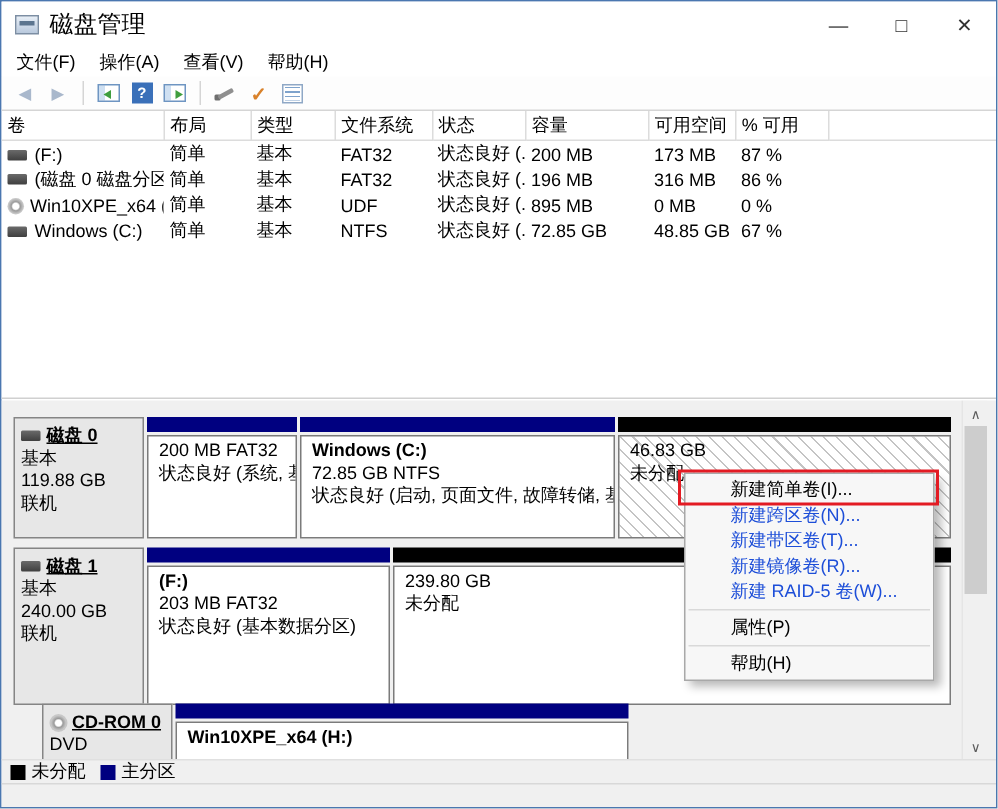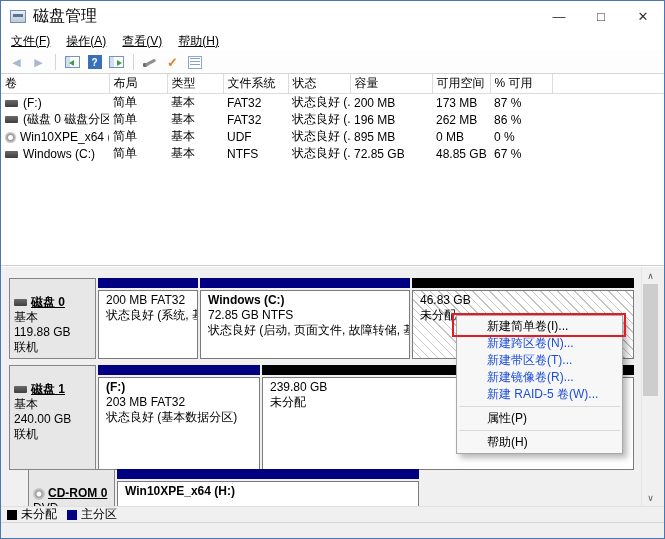--- a/index.html
+++ b/index.html
@@ -11,21 +11,21 @@
   }
   
   .titlebar { height: 30px; display: flex; align-items: center; padding-left: 9px; background: #fff; }
   .app-icon { width: 16px; height: 13px; border: 1px solid #7c8ea3; background: linear-gradient(#e8eff7,#b9c9dd); position: relative; margin-right: 7px; flex: none; }
   .app-icon::after { content:""; position:absolute; left:2px; top:3px; right:2px; height:3px; background:#5c758f; }
   .t-title { font-size: 16px; }
   .t-controls { margin-left: auto; display: flex; height: 100%; }
   .t-btn { width: 42px; display: flex; align-items: center; justify-content: center; font-size: 13px; color: #333; }
   
   .menubar { height: 20px; display: flex; align-items: center; padding-left: 2px; background: #fff; }
-  .menu-item { padding: 2px 8px; text-decoration: underline; }
+  .menu-item { padding: 2px 8px; }
   
   .toolbar { height: 23px; display: flex; align-items: center; padding-left: 6px; gap: 3px; background: #fdfdfd; border-bottom: 1px solid #d5d5d5; }
   .tsep { width: 1px; height: 16px; background: #d5d5d5; margin: 0 4px; }
   .ti { width: 19px; height: 19px; display: flex; align-items: center; justify-content: center; position: relative; }
   .i-back::after  { content:"◀"; color:#a9b8cc; font-size:11px; }
   .i-fwd::after   { content:"▶"; color:#a9b8cc; font-size:11px; }
   .i-grid { width: 15px; height: 12px; border: 1px solid #6e95c2; background: linear-gradient(to right,#cfe0f2 0 4px,#fff 4px); }
   .i-grid.left::after  { content:""; position:absolute; left:6px; top:7px; border-top:3px solid transparent; border-bottom:3px solid transparent; border-right:5px solid #3f9e3f; }
   .i-grid.right::after { content:""; position:absolute; right:4px; top:7px; border-top:3px solid transparent; border-bottom:3px solid transparent; border-left:5px solid #3f9e3f; }
   .i-help { width:14px; height:14px; background:#3a70b9; color:#fff; font-weight:bold; font-size:10px; display:flex; align-items:center; justify-content:center; }
@@ -38,21 +38,21 @@
   
   .vol-pane { position: absolute; top: 73px; left: 0; width: 665px; height: 192px; background: #fff; border-bottom: 1px solid #d0d0d0; overflow: hidden; }
   table.vols { border-collapse: collapse; table-layout: fixed; width: 665px; }
   table.vols th { font-weight: normal; text-align: left; height: 16px; padding: 1px 4px; border-right: 1px solid #dcdcdc; border-bottom: 1px solid #dcdcdc; white-space: nowrap; overflow: hidden; }
   table.vols td { height: 15px; padding: 0 4px; white-space: nowrap; overflow: hidden; }
   .vol-ic { display:inline-block; width: 13px; height: 7px; background: linear-gradient(#6a6a6a,#3f3f3f); border-radius: 1px; margin-right: 5px; vertical-align: middle; }
   .cd-ic { display:inline-block; width: 11px; height: 11px; border-radius: 50%; background: radial-gradient(circle at 50% 50%, #fff 0 2px, #9a9a9a 3px, #c7c7c7 5px); margin-right: 4px; vertical-align: middle; }
   
   .gfx-pane { position: absolute; top: 266px; left: 0; width: 665px; height: 239px; background: #f0f0f0; overflow: hidden; }
   .drow { position: absolute; left: 8px; width: 625px; display: flex; gap: 2px; }
-  .dheader { width: 87px; flex: none; border: 1px solid #858585; background: #e7e7e7; padding: 16px 4px; line-height: 15px; overflow: hidden; white-space: nowrap; }
+  .dheader { width: 87px; flex: none; border: 1px solid #858585; background: #e7e7e7; padding: 4px 4px; line-height: 15px; overflow: hidden; white-space: nowrap; }
   .dtitle { font-weight: bold; text-decoration: underline; }
   .dh-ic { display:inline-block; width: 13px; height: 7px; background: linear-gradient(#6a6a6a,#3f3f3f); border-radius: 1px; margin-right: 4px; vertical-align: middle; }
   .dh-cd { display:inline-block; width: 12px; height: 12px; border-radius: 50%; background: radial-gradient(circle at 50% 50%, #fff 0 2px, #9a9a9a 3px, #c7c7c7 5px); margin-right: 3px; vertical-align: middle; }
   .part { flex: none; display: flex; flex-direction: column; }
   .part.grow { flex: 1; }
   .pbar { height: 10px; flex: none; }
   .pbar.primary { background: #000080; }
   .pbar.unalloc { background: #000000; }
   .pbox { flex: 1; margin-top: 2px; border: 1px solid #7b7b7b; background: #fff; padding: 2px 7px; line-height: 15px; overflow: hidden; white-space: nowrap; }
   .pbox.hatch { background: repeating-linear-gradient(45deg, #ffffff 0 5px, #c4c4c4 5px 6px); }
@@ -155,21 +155,21 @@
         <td>87 %</td>
         <td></td>
       </tr>
       <tr>
         <td><span class="vol-ic"></span><span>(磁盘 0 磁盘分区 1)</span></td>
         <td>简单</td>
         <td>基本</td>
         <td>FAT32</td>
         <td>状态良好 (...</td>
         <td>196 MB</td>
-        <td>262 MB</td>
+        <td>316 MB</td>
         <td>86 %</td>
         <td></td>
       </tr>
       <tr>
         <td><span class="cd-ic"></span><span>Win10XPE_x64 (H:)</span></td>
         <td>简单</td>
         <td>基本</td>
         <td>UDF</td>
         <td>状态良好 (...</td>
         <td>895 MB</td>

